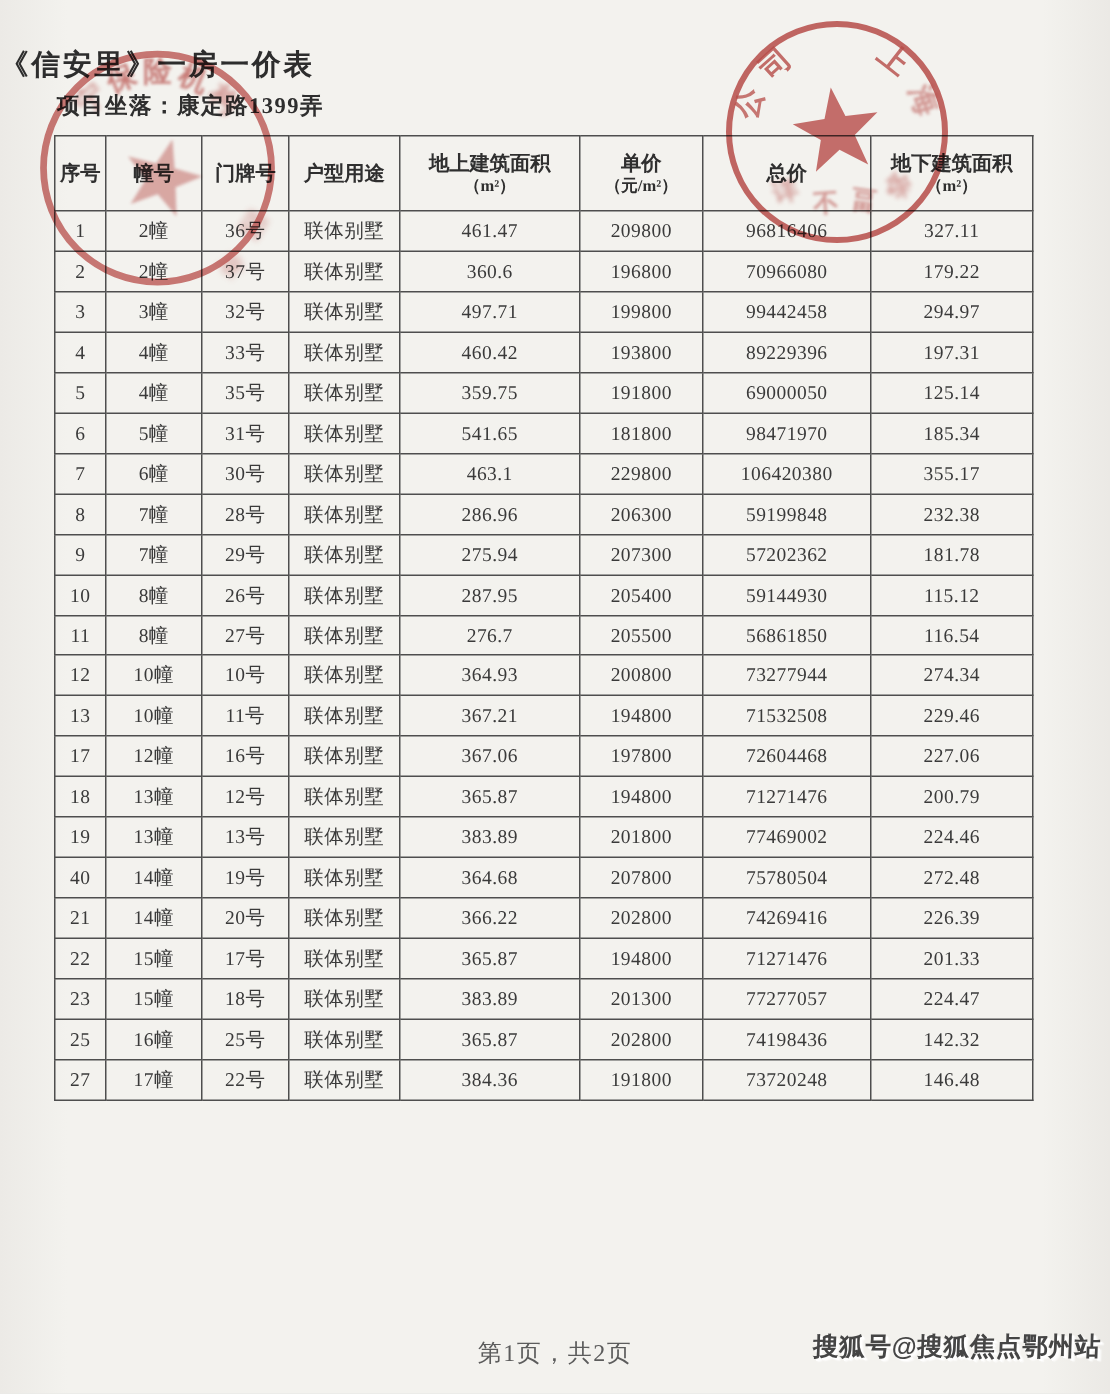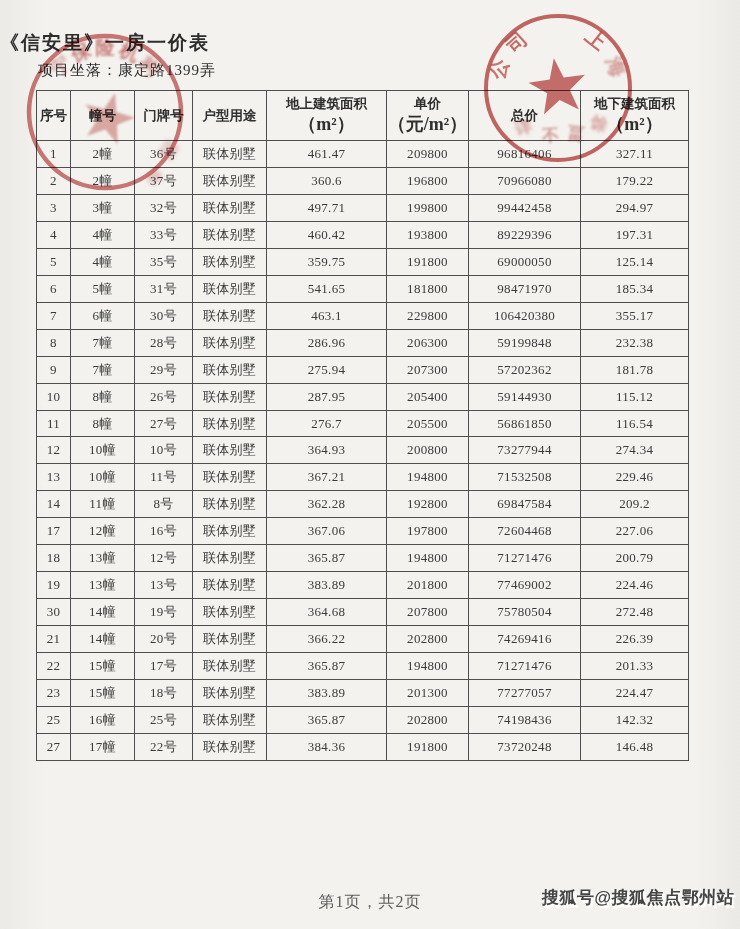--- a/index.html
+++ b/index.html
@@ -6,33 +6,33 @@
   .page{
     position:relative;width:740px;height:929px;overflow:hidden;
     background:linear-gradient(90deg,#eceae6 0px,#f3f2ee 45px,#f3f2ee 695px,#ebe9e5 740px);
     font-family:"Liberation Serif","DejaVu Serif",serif;
   }
   .doc-title{
     position:absolute;top:30px;left:0;width:100%;text-align:left;
     font-size:19px;font-weight:700;letter-spacing:2px;color:#2d2d2d;
   }
   .location{
-    position:absolute;top:61px;left:38px;font-size:15px;font-weight:400;color:#2e2e2e;letter-spacing:1px;
+    position:absolute;top:61px;left:38px;font-size:15px;font-weight:700;color:#2e2e2e;letter-spacing:1px;
   }
   table.price{
     position:absolute;top:90px;left:36px;width:652px;
     border-collapse:collapse;table-layout:fixed;
   }
   table.price th,table.price td{
     border:1.5px solid #4e4e4e;text-align:center;vertical-align:middle;padding:0;
     overflow:hidden;white-space:nowrap;
   }
   table.price thead tr{height:50px;}
   table.price th{font-size:13.5px;font-weight:700;color:#2f2f2f;line-height:1.3;}
-  table.price th .unit{display:block;font-size:18px;font-weight:700;}
+  table.price th .unit{display:block;font-size:11px;font-weight:700;}
   table.price tbody tr{height:26.96px;}
   table.price td{font-size:13px;color:#3a3a3a;letter-spacing:.3px;}
   .footer-page{
     position:absolute;top:892px;left:0;width:100%;text-align:center;
     font-size:16px;color:#5c5c5c;letter-spacing:1px;
   }
   .watermark{
     position:absolute;top:886px;right:6px;
     font-family:"Liberation Sans","DejaVu Sans",sans-serif;
     font-size:17px;font-weight:700;color:#454545;letter-spacing:.5px;
@@ -202,30 +202,20 @@
           <td>13</td>
           <td>10幢</td>
           <td>11号</td>
           <td>联体别墅</td>
           <td>367.21</td>
           <td>194800</td>
           <td>71532508</td>
           <td>229.46</td>
         </tr>
         <tr>
-          <td>14</td>
-          <td>11幢</td>
-          <td>8号</td>
-          <td>联体别墅</td>
-          <td>362.28</td>
-          <td>192800</td>
-          <td>69847584</td>
-          <td>209.2</td>
-        </tr>
-        <tr>
           <td>17</td>
           <td>12幢</td>
           <td>16号</td>
           <td>联体别墅</td>
           <td>367.06</td>
           <td>197800</td>
           <td>72604468</td>
           <td>227.06</td>
         </tr>
         <tr>
@@ -242,21 +232,21 @@
           <td>19</td>
           <td>13幢</td>
           <td>13号</td>
           <td>联体别墅</td>
           <td>383.89</td>
           <td>201800</td>
           <td>77469002</td>
           <td>224.46</td>
         </tr>
         <tr>
-          <td>30</td>
+          <td>40</td>
           <td>14幢</td>
           <td>19号</td>
           <td>联体别墅</td>
           <td>364.68</td>
           <td>207800</td>
           <td>75780504</td>
           <td>272.48</td>
         </tr>
         <tr>
           <td>21</td>

